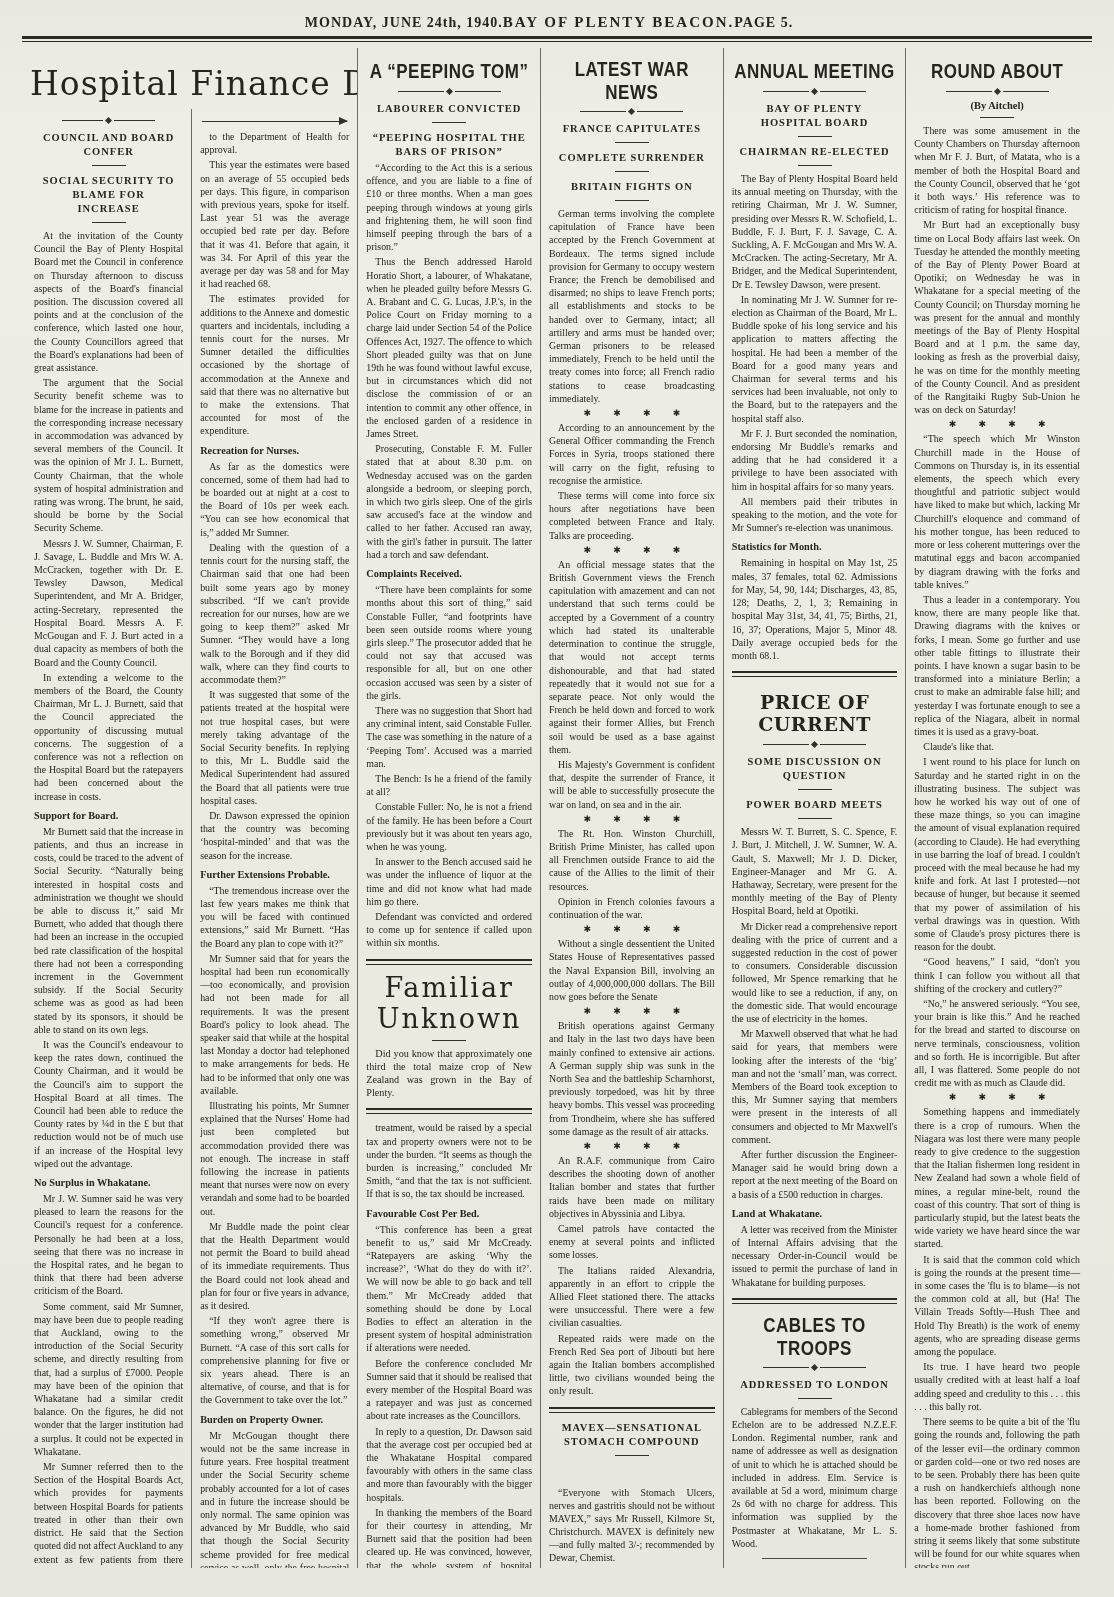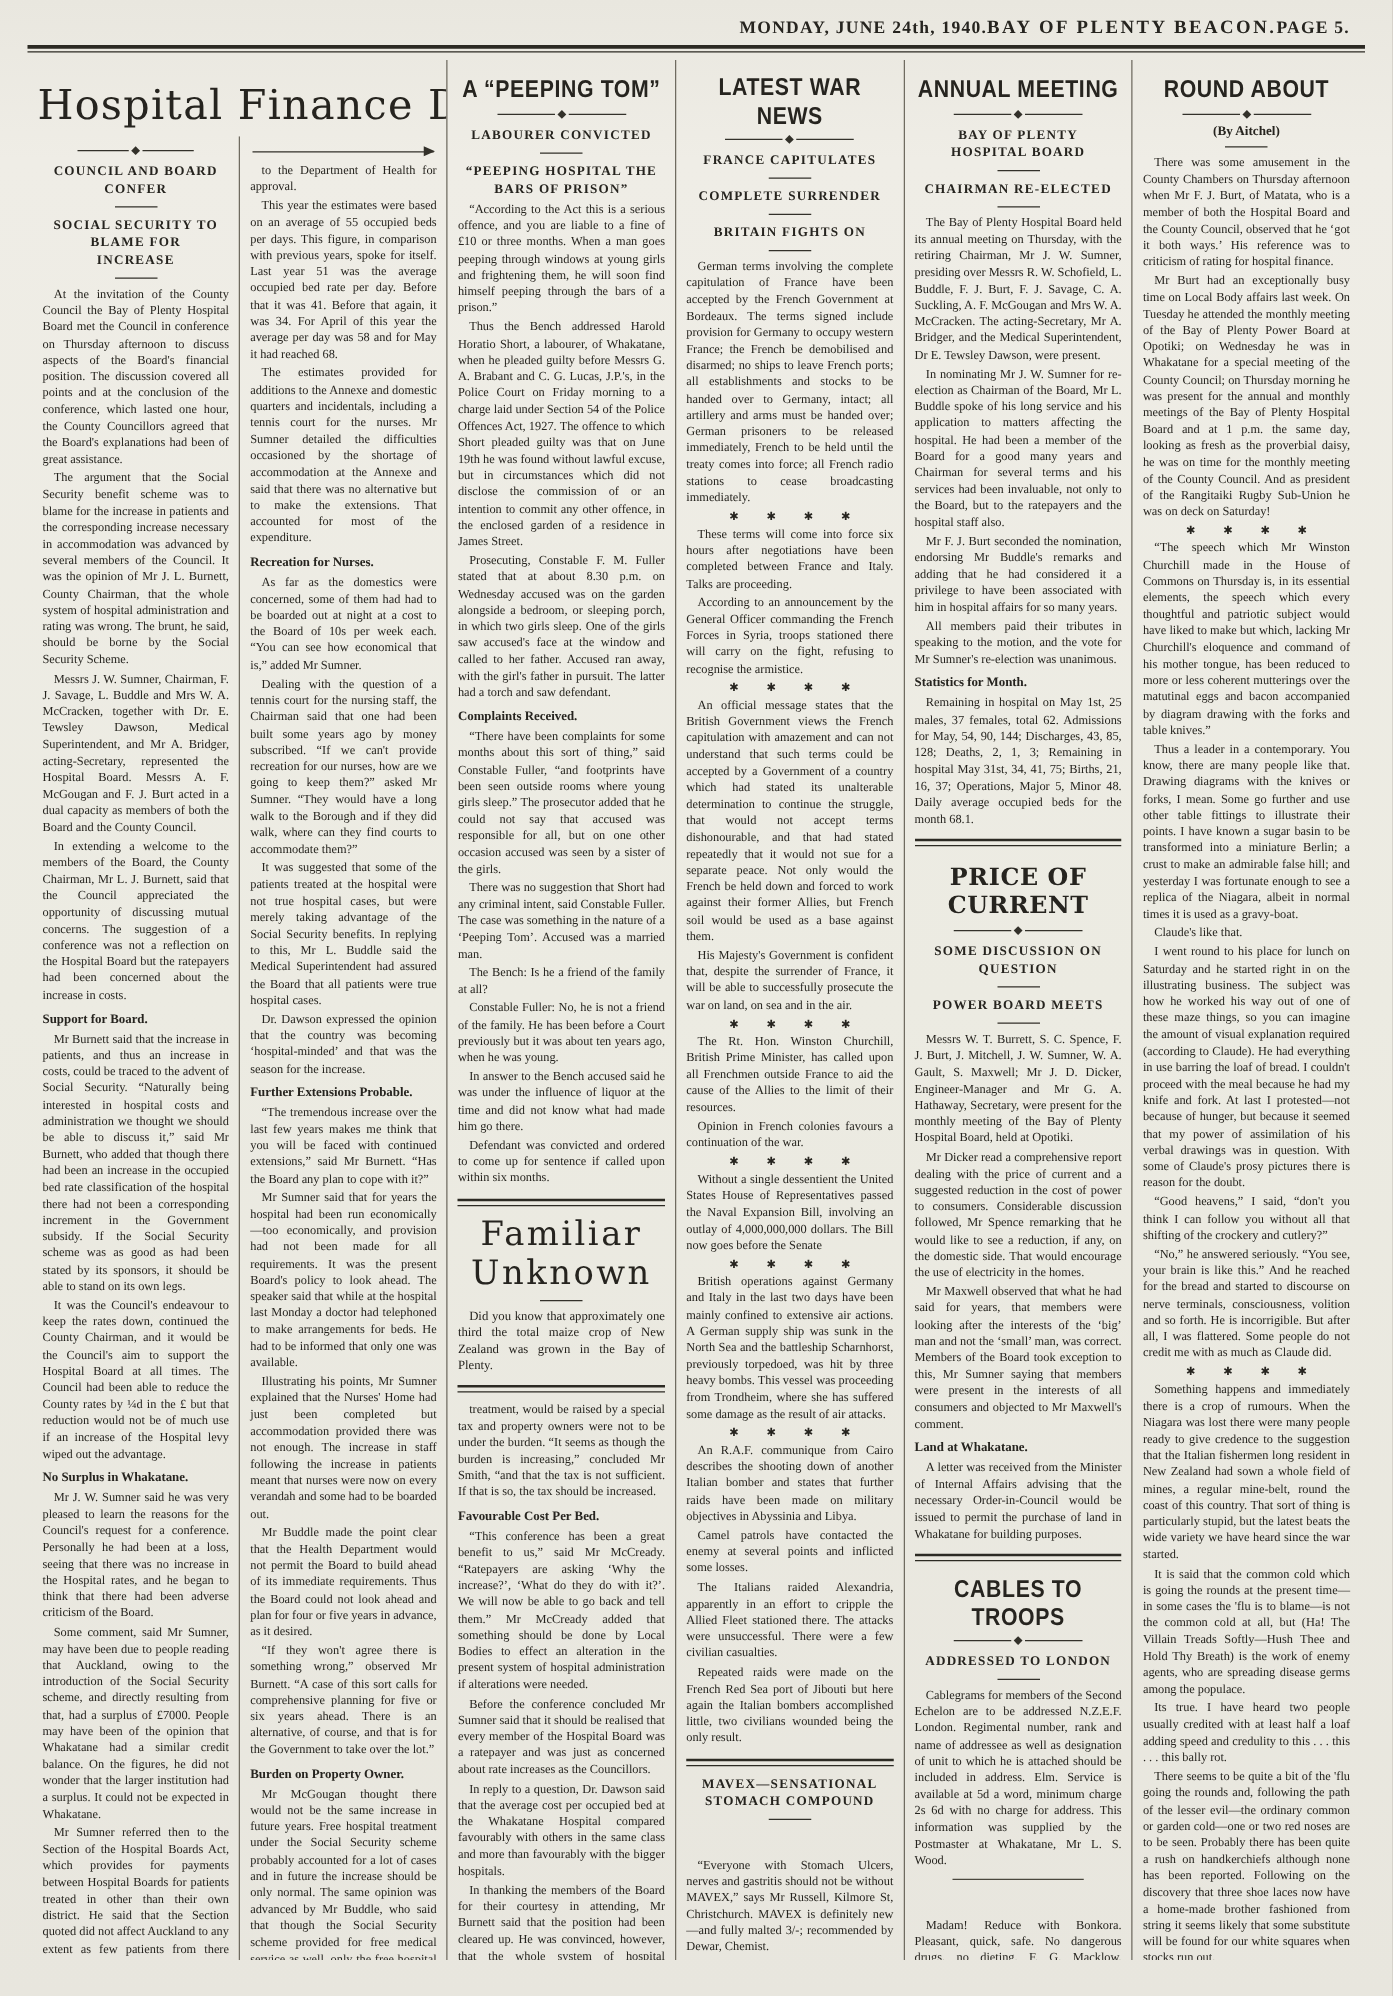--- a/index.html
+++ b/index.html
@@ -8,21 +8,21 @@
     width:1114px;height:1597px;
     margin:0 auto;
     background:#edebe3;
     background-image:linear-gradient(180deg,#e9e7df 0%,#efede6 8%,#ecebe2 50%,#e8e6de 100%);
     color:#26241f;
     font-family:"Liberation Serif", serif;
     overflow:hidden;
     box-sizing:border-box;
   }
   .masthead{
-    display:flex;justify-content:flex-end;align-items:flex-end;
+    display:flex;justify-content:center;align-items:flex-end;
     padding:14px 34px 4px 18px;
     font-family:"Liberation Serif", serif;
     font-weight:bold;font-size:14px;letter-spacing:1px;
   }
   .masthead .m-title{font-size:15px;letter-spacing:2px;}
   .rule-b{border-top:3px solid #2c2a23;border-bottom:1px solid #2c2a23;height:2px;margin:1px 22px 0 22px;}
   .columns{
     display:flex;
     margin:6px 26px 0 26px;
     height:1520px;
@@ -212,22 +212,22 @@
           </div>
         <div class="subhead">FRANCE CAPITULATES</div>
         <div class="short-rule"></div>
         <div class="subhead">COMPLETE SURRENDER</div>
         <div class="short-rule"></div>
         <div class="subhead">BRITAIN FIGHTS ON</div>
         <div class="short-rule"></div>
         <div>
             <p class="para">German terms involving the complete capitulation of France have been accepted by the French Government at Bordeaux. The terms signed include provision for Germany to occupy western France; the French be demobilised and disarmed; no ships to leave French ports; all establishments and stocks to be handed over to Germany, intact; all artillery and arms must be handed over; German prisoners to be released immediately, French to be held until the treaty comes into force; all French radio stations to cease broadcasting immediately.</p>
             <div class="stars">✱ ✱ ✱ ✱</div>
+            <p class="para">According to an announcement by the General Officer commanding the French Forces in Syria, troops stationed there will carry on the fight, refusing to recognise the armistice.</p>
             <p class="para">These terms will come into force six hours after negotiations have been completed between France and Italy. Talks are proceeding.</p>
-            <p class="para">According to an announcement by the General Officer commanding the French Forces in Syria, troops stationed there will carry on the fight, refusing to recognise the armistice.</p>
             <div class="stars">✱ ✱ ✱ ✱</div>
             <p class="para">An official message states that the British Government views the French capitulation with amazement and can not understand that such terms could be accepted by a Government of a country which had stated its unalterable determination to continue the struggle, that would not accept terms dishonourable, and that had stated repeatedly that it would not sue for a separate peace. Not only would the French be held down and forced to work against their former Allies, but French soil would be used as a base against them.</p>
             <p class="para">His Majesty's Government is confident that, despite the surrender of France, it will be able to successfully prosecute the war on land, on sea and in the air.</p>
             <div class="stars">✱ ✱ ✱ ✱</div>
             <p class="para">The Rt. Hon. Winston Churchill, British Prime Minister, has called upon all Frenchmen outside France to aid the cause of the Allies to the limit of their resources.</p>
             <p class="para">Opinion in French colonies favours a continuation of the war.</p>
             <div class="stars">✱ ✱ ✱ ✱</div>
             <p class="para">Without a single dessentient the United States House of Representatives passed the Naval Expansion Bill, involving an outlay of 4,000,000,000 dollars. The Bill now goes before the Senate</p>
             <div class="stars">✱ ✱ ✱ ✱</div>
             <p class="para">British operations against Germany and Italy in the last two days have been mainly confined to extensive air actions. A German supply ship was sunk in the North Sea and the battleship Scharnhorst, previously torpedoed, was hit by three heavy bombs. This vessel was proceeding from Trondheim, where she has suffered some damage as the result of air attacks.</p>
@@ -278,20 +278,21 @@
             <span class="l"></span>
           </div>
         <div class="subhead">SOME DISCUSSION ON QUESTION</div>
         <div class="short-rule"></div>
         <div class="subhead">POWER BOARD MEETS</div>
         <div class="short-rule"></div>
         <div>
             <p class="para">Messrs W. T. Burrett, S. C. Spence, F. J. Burt, J. Mitchell, J. W. Sumner, W. A. Gault, S. Maxwell; Mr J. D. Dicker, Engineer-Manager and Mr G. A. Hathaway, Secretary, were present for the monthly meeting of the Bay of Plenty Hospital Board, held at Opotiki.</p>
             <p class="para">Mr Dicker read a comprehensive report dealing with the price of current and a suggested reduction in the cost of power to consumers. Considerable discussion followed, Mr Spence remarking that he would like to see a reduction, if any, on the domestic side. That would encourage the use of electricity in the homes.</p>
             <p class="para">Mr Maxwell observed that what he had said for years, that members were looking after the interests of the ‘big’ man and not the ‘small’ man, was correct. Members of the Board took exception to this, Mr Sumner saying that members were present in the interests of all consumers and objected to Mr Maxwell's comment.</p>
+            <p class="para">After further discussion the Engineer-Manager said he would bring down a report at the next meeting of the Board on a basis of a £500 reduction in charges.</p>
             <h4 class="crosshead">Land at Whakatane.</h4>
             <p class="para">A letter was received from the Minister of Internal Affairs advising that the necessary Order-in-Council would be issued to permit the purchase of land in Whakatane for building purposes.</p>
           </div>
       </div>
       <div>
         <div class="dblrule"></div>
         <div class="art-title">CABLES TO TROOPS</div>
         <div class="dsep">
             <span class="l"></span>
             <span class="d"></span>

